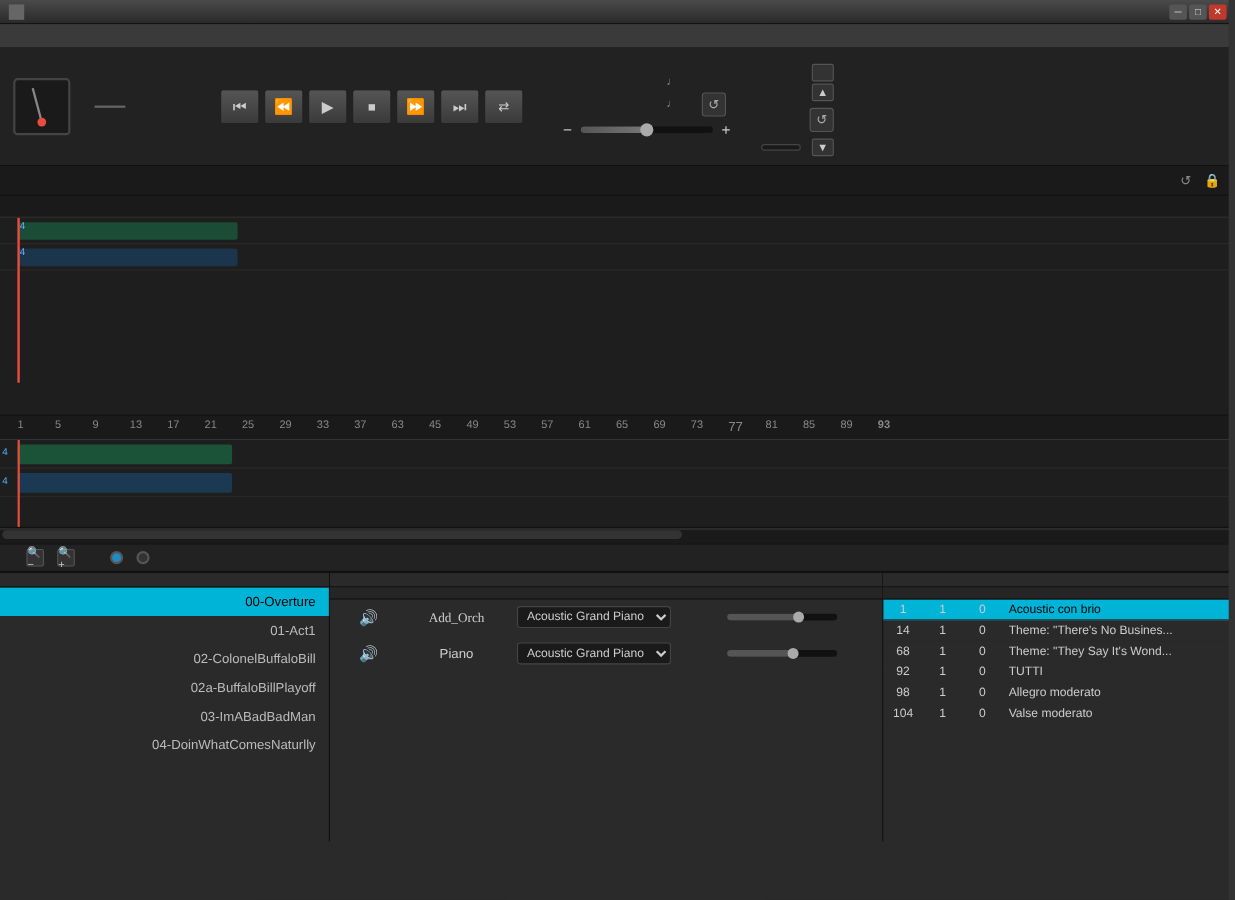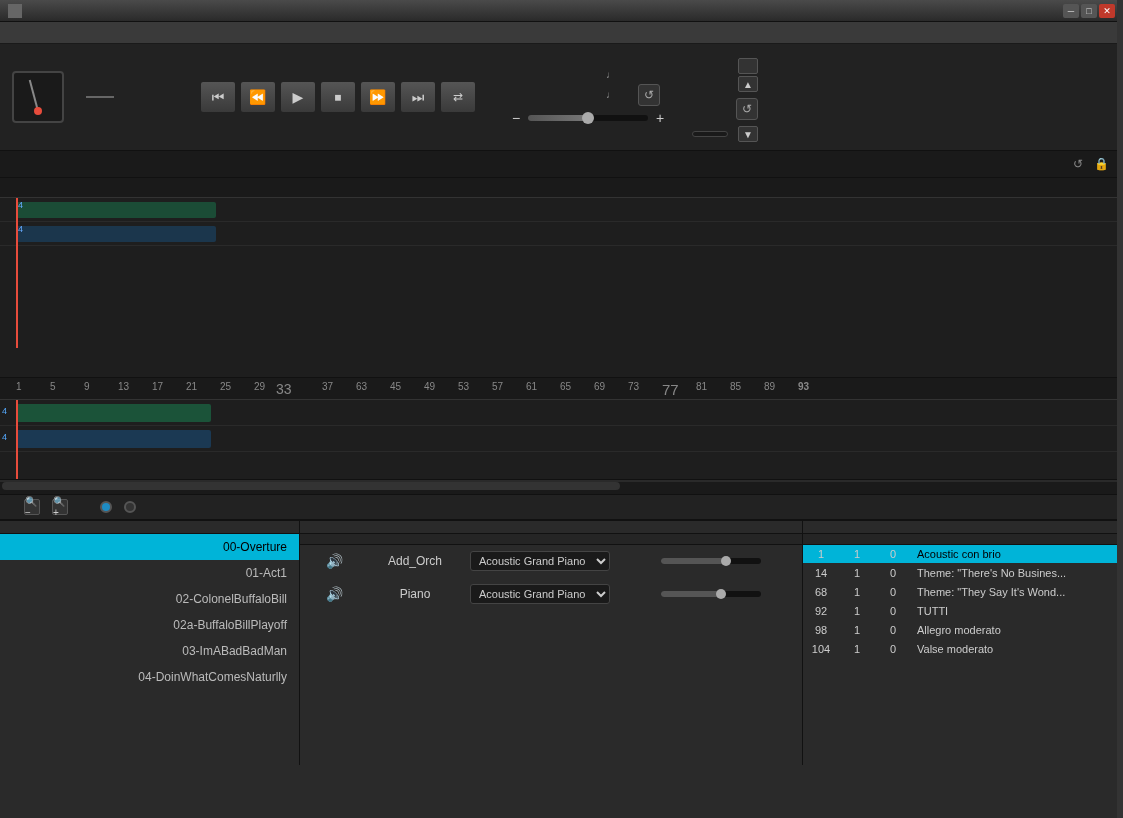--- a/index.html
+++ b/index.html
@@ -256,32 +256,32 @@
 
   <div id="ruler-numbers" style="position:absolute; top:3px; left:0; display:flex; width:100%;">
       <span style="position: absolute; font-size: 10px; color: rgb(136, 136, 136); left: 16px;">1</span>
       <span style="position: absolute; font-size: 10px; color: rgb(136, 136, 136); left: 50px;">5</span>
       <span style="position: absolute; font-size: 10px; color: rgb(136, 136, 136); left: 84px;">9</span>
       <span style="position: absolute; font-size: 10px; color: rgb(136, 136, 136); left: 118px;">13</span>
       <span style="position: absolute; font-size: 10px; color: rgb(136, 136, 136); left: 152px;">17</span>
       <span style="position: absolute; font-size: 10px; color: rgb(136, 136, 136); left: 186px;">21</span>
       <span style="position: absolute; font-size: 10px; color: rgb(136, 136, 136); left: 220px;">25</span>
       <span style="position: absolute; font-size: 10px; color: rgb(136, 136, 136); left: 254px;">29</span>
-      <span style="position: absolute; font-size: 14px; color: rgb(136, 136, 136); left: 276px;">33</span>
+      <span style="position: absolute; font-size: 10px; color: rgb(136, 136, 136); left: 288px;">33</span>
       <span style="position: absolute; font-size: 10px; color: rgb(136, 136, 136); left: 322px;">37</span>
       <span style="position: absolute; font-size: 10px; color: rgb(136, 136, 136); left: 356px;">63</span>
       <span style="position: absolute; font-size: 10px; color: rgb(136, 136, 136); left: 390px;">45</span>
       <span style="position: absolute; font-size: 10px; color: rgb(136, 136, 136); left: 424px;">49</span>
       <span style="position: absolute; font-size: 10px; color: rgb(136, 136, 136); left: 458px;">53</span>
       <span style="position: absolute; font-size: 10px; color: rgb(136, 136, 136); left: 492px;">57</span>
       <span style="position: absolute; font-size: 10px; color: rgb(136, 136, 136); left: 526px;">61</span>
       <span style="position: absolute; font-size: 10px; color: rgb(136, 136, 136); left: 560px;">65</span>
       <span style="position: absolute; font-size: 10px; color: rgb(136, 136, 136); left: 594px;">69</span>
       <span style="position: absolute; font-size: 10px; color: rgb(136, 136, 136); left: 628px;">73</span>
-      <span style="position: absolute; font-size: 15px; color: rgb(136, 136, 136); left: 662px;">77</span>
+      <span style="position: absolute; font-size: 12px; color: rgb(136, 136, 136); left: 662px;">77</span>
       <span style="position: absolute; font-size: 10px; color: rgb(136, 136, 136); left: 696px;">81</span>
       <span style="position: absolute; font-size: 10px; color: rgb(136, 136, 136); left: 730px;">85</span>
       <span style="position: absolute; font-size: 10px; color: rgb(136, 136, 136); left: 764px;">89</span>
       <span style="position: absolute; font-size: 10px; color: rgb(136, 136, 136); left: 798px; font-weight: bold;">93</span>
     </div>
 </div>
 
 <div style="background:#1e1e1e; height:80px; position:relative; border-bottom:1px solid #111;">
   <div style="position:absolute; left:16px; top:0; bottom:0; width:2px; background:#e74c3c; z-index:5;"></div>
   <div style="height:26px; border-bottom:1px solid #2a2a2a; position:relative;">
@@ -335,21 +335,21 @@
       <div class="parts-col" style="width:70px;"></div>
       <div class="parts-col" style="width:90px;"></div>
       <div class="parts-col" style="width:160px;"></div>
       <div class="parts-col" style="flex:1;"></div>
     </div>
     <div id="parts-rows">
         <div class="parts-row">
       <div class="part-cell" style="width:70px;">
         <span class="speaker-icon">🔊</span>
       </div>
-      <div class="part-cell" style="width:90px; color:#ccc; font-size:12px;">Add_Orch</div>
+      <div class="part-cell" style="width:90px; color:#ccc; font-size:12px;font-family:Liberation Serif, serif;">Add_Orch</div>
       <div class="part-cell" style="width:160px;">
         <select class="patch-select">
           <option>Acoustic Grand Piano</option>
         </select>
       </div>
       <div class="part-cell" style="flex:1;">
         <div class="vol-slider">
           <div class="vol-fill" style="width:65%;"></div>
           <div class="vol-thumb" style="left:65%;"></div>
         </div>

